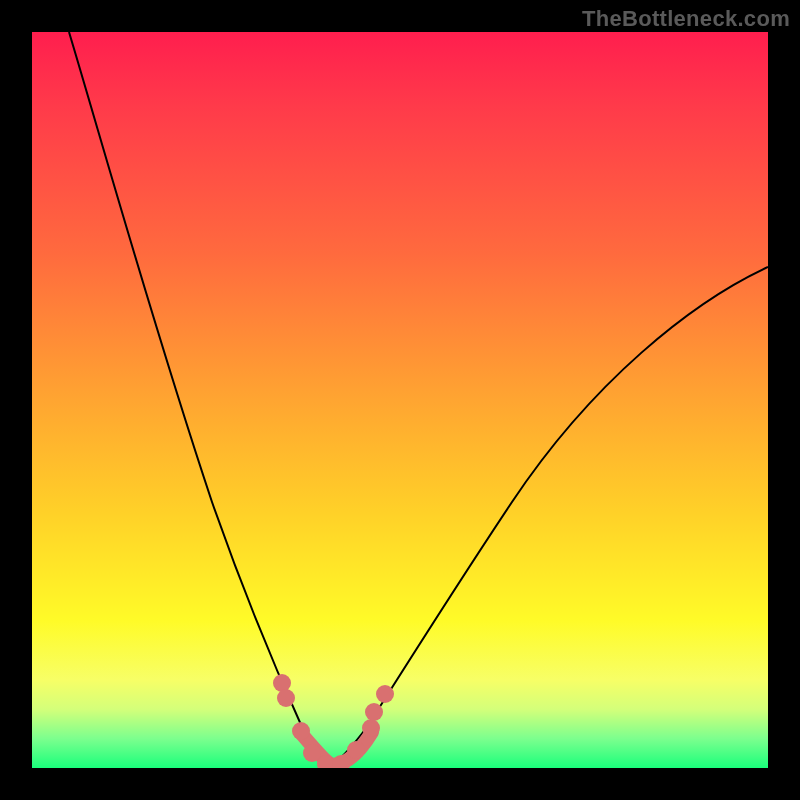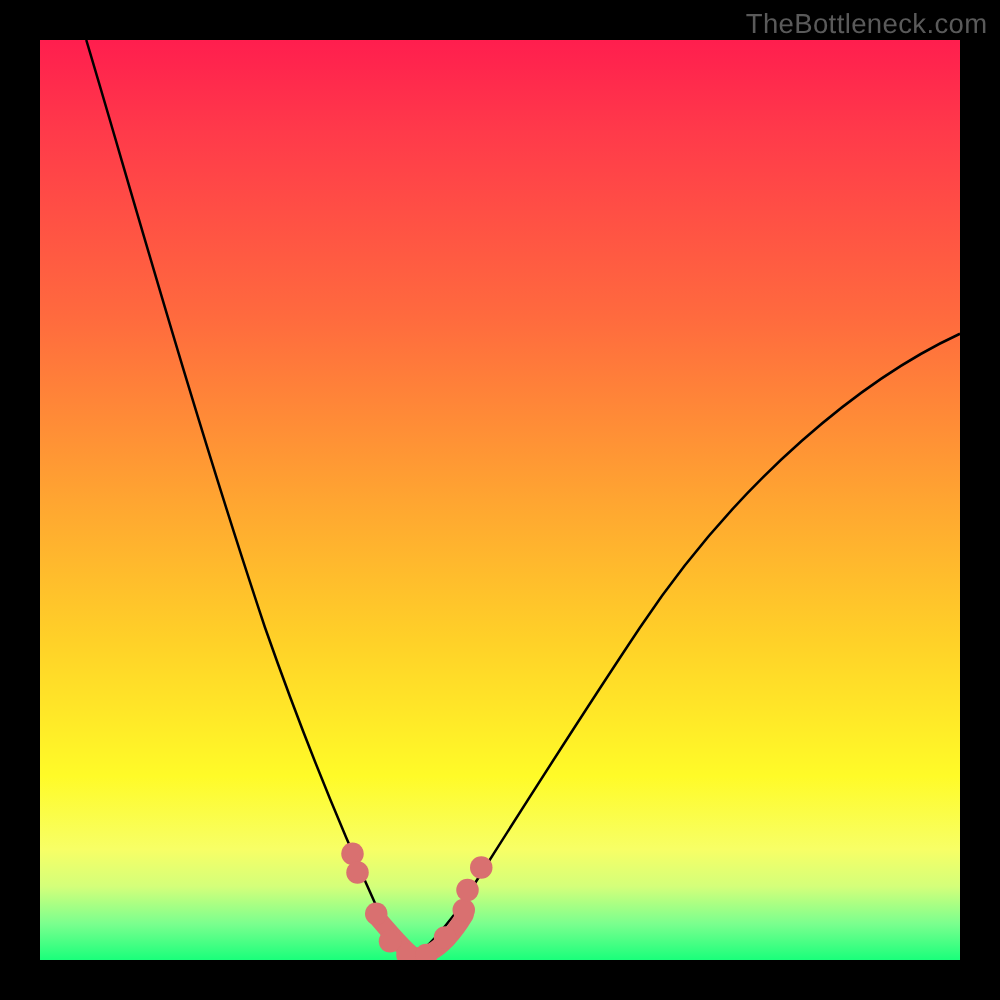--- a/index.html
+++ b/index.html
@@ -39,21 +39,21 @@
       #7cff8e 96%,
       #1aff7b 100%
     );
   }
   .watermark {
     position: absolute;
     top: 6px;
     right: 10px;
     color: #5a5a5a;
     font-size: 22px;
-    font-weight: 400;
+    font-weight: 700;
     letter-spacing: 0.3px;
     user-select: none;
   }
   svg.curves {
     position: absolute;
     left: 0;
     top: 0;
     width: 736px;
     height: 736px;
   }

